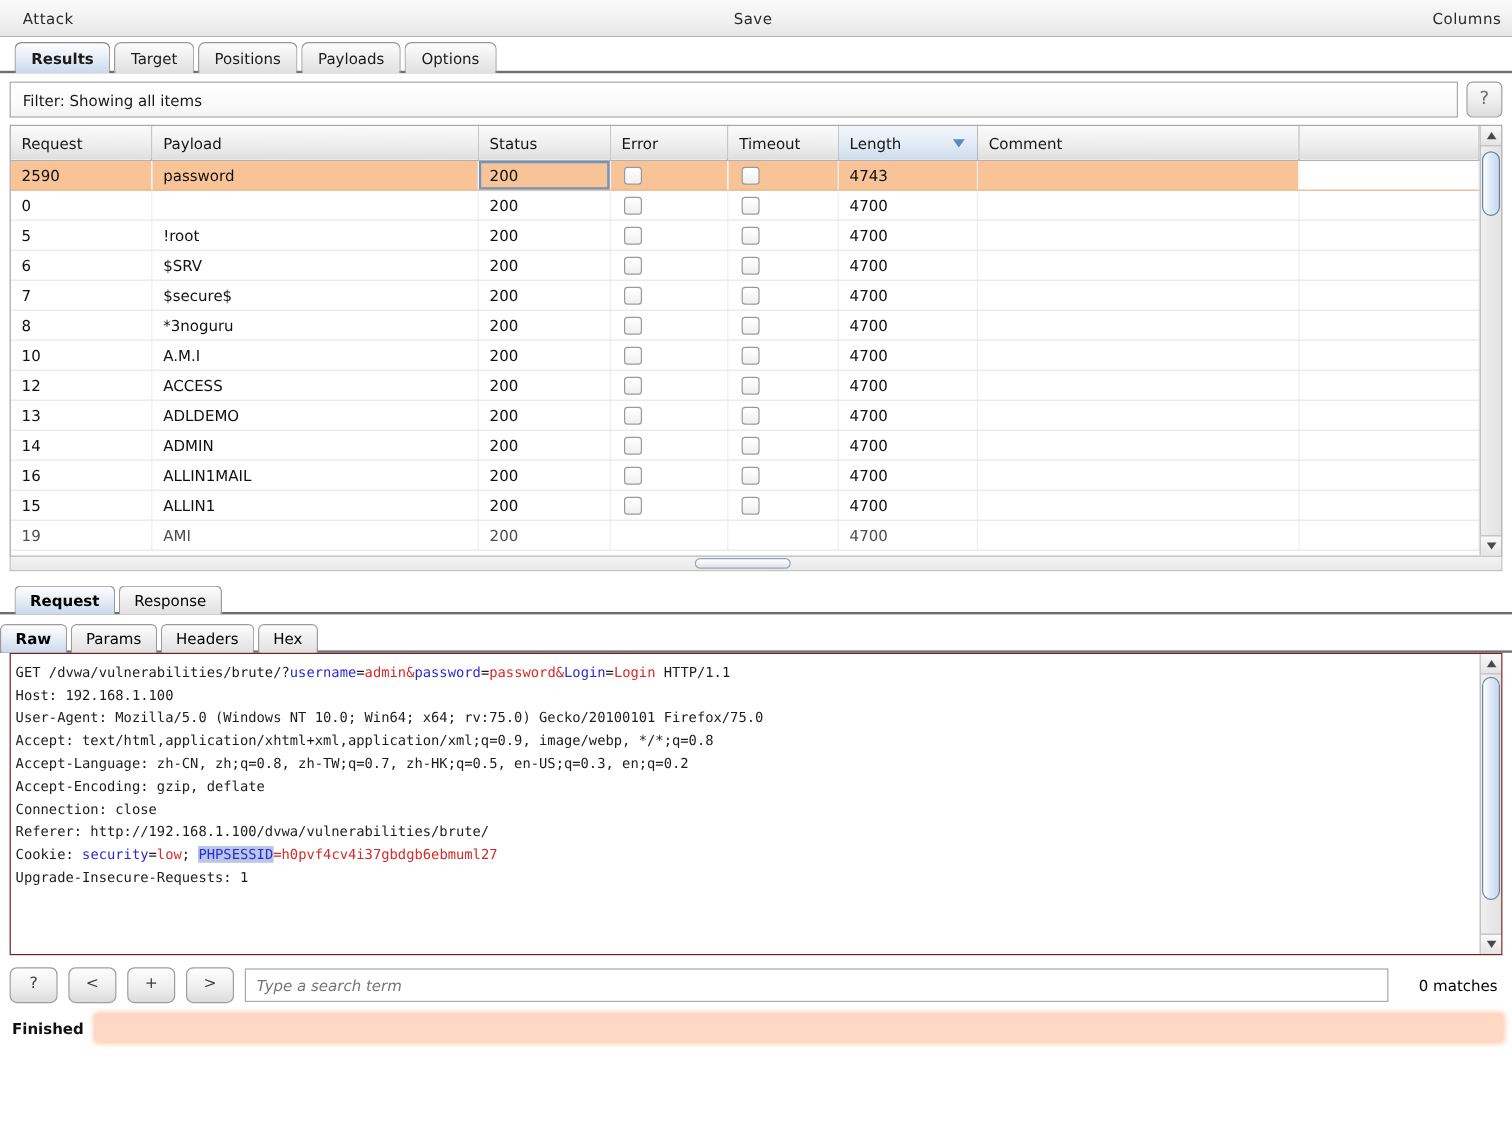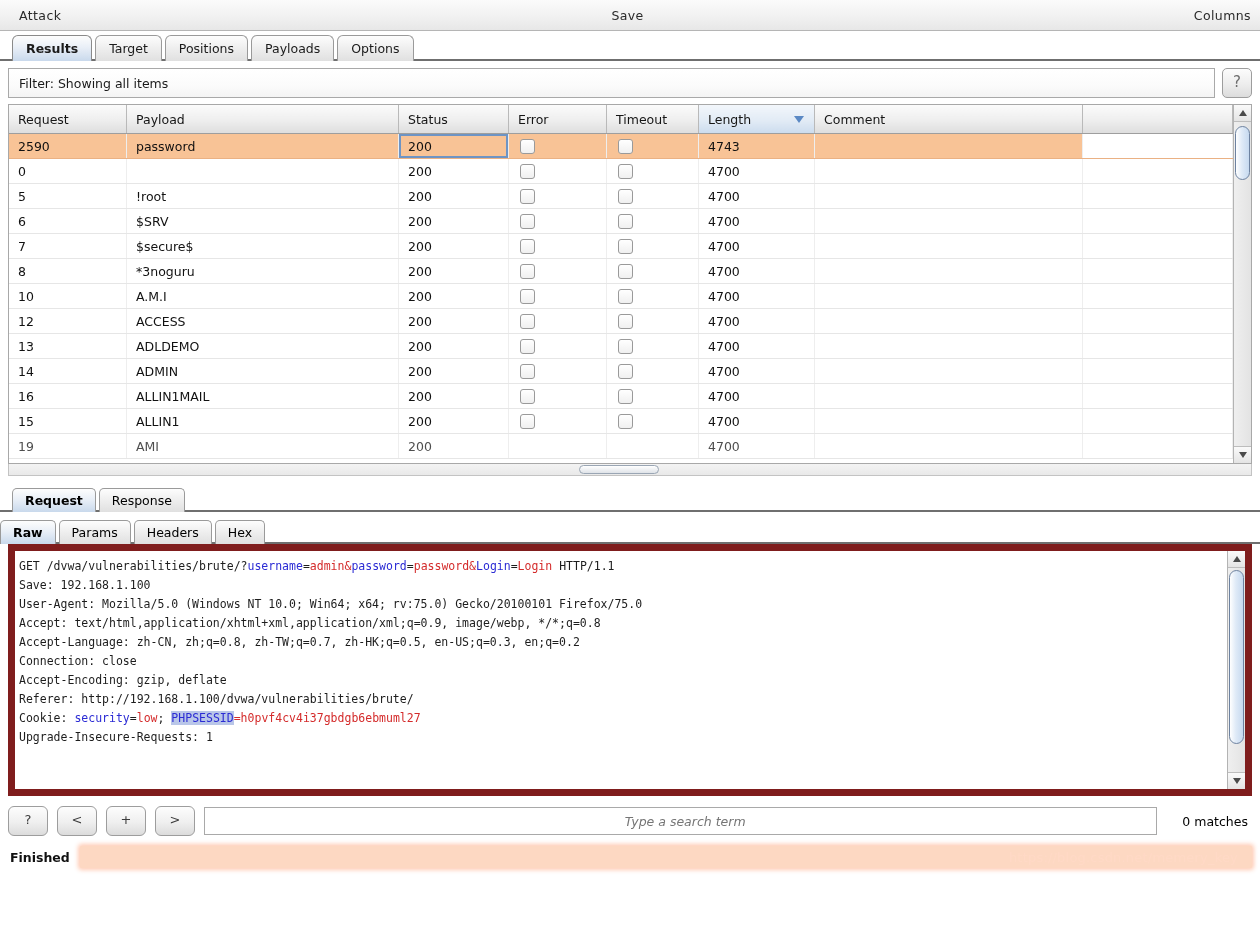--- a/index.html
+++ b/index.html
@@ -293,21 +293,21 @@
   }
   .subtab.active {
     background: linear-gradient(to bottom, #fdfdfd 0%, #e9eff7 45%, #c9d9ec 100%);
     font-weight: bold;
   }
 
   
   .editor-wrap {
     margin: 0 8px;
     height: 252px;
-    border: 7px solid #7f1d1d;
+    border: 1px solid #7f1d1d;
     background: #ffffff;
     display: flex;
     box-sizing: border-box;
     overflow: hidden;
   }
   .editor-body {
     flex: 1;
     padding: 6px 0 0 4px;
     font-family: "DejaVu Sans Mono", "Liberation Mono", monospace;
     font-size: 11.5px;
@@ -344,21 +344,20 @@
     height: 28px;
     border: 1px solid #a9a9a9;
     background: #ffffff;
     padding: 0 0 0 9px;
     font-size: 12.5px;
     font-style: italic;
     color: #8e8e8e;
     font-family: "DejaVu Sans", "Liberation Sans", sans-serif;
     box-sizing: border-box;
     outline: none;
-    text-align: center;
   }
   .matches {
     font-size: 12.5px;
     color: #000000;
     white-space: nowrap;
     flex: none;
     padding-right: 4px;
     margin-left: 16px;
   }
 
@@ -649,26 +648,26 @@
 <div class="sub-tabstrip">
   <div class="subtab active">Raw</div>
   <div class="subtab">Params</div>
   <div class="subtab">Headers</div>
   <div class="subtab">Hex</div>
 </div>
 
 <div class="editor-wrap">
   <div class="editor-body">
     <div><span>GET /dvwa/vulnerabilities/brute/?</span><span class="tok-name">username</span><span>=</span><span class="tok-value">admin</span><span class="tok-value">&amp;</span><span class="tok-name">password</span><span>=</span><span class="tok-value">password</span><span class="tok-value">&amp;</span><span class="tok-name">Login</span><span>=</span><span class="tok-value">Login</span><span> HTTP/1.1</span></div>
-    <div>Save: 192.168.1.100</div>
+    <div>Host: 192.168.1.100</div>
     <div>User-Agent: Mozilla/5.0 (Windows NT 10.0; Win64; x64; rv:75.0) Gecko/20100101 Firefox/75.0</div>
     <div>Accept: text/html,application/xhtml+xml,application/xml;q=0.9, image/webp, */*;q=0.8</div>
     <div>Accept-Language: zh-CN, zh;q=0.8, zh-TW;q=0.7, zh-HK;q=0.5, en-US;q=0.3, en;q=0.2</div>
+    <div>Accept-Encoding: gzip, deflate</div>
     <div>Connection: close</div>
-    <div>Accept-Encoding: gzip, deflate</div>
     <div>Referer: http://192.168.1.100/dvwa/vulnerabilities/brute/</div>
     <div><span>Cookie: </span><span class="tok-name">security</span><span>=</span><span class="tok-value">low</span><span>; </span><span class="tok-sel">PHPSESSID</span><span class="tok-value">=</span><span class="tok-value">h0pvf4cv4i37gbdgb6ebmuml27</span></div>
     <div>Upgrade-Insecure-Requests: 1</div>
   </div>
   <div class="vscroll">
     <div class="vs-btn">
       <span class="tri-up"></span>
     </div>
     <div class="vs-track">
       <div class="vs-thumb" style="top:2px;bottom:28px;"></div>

